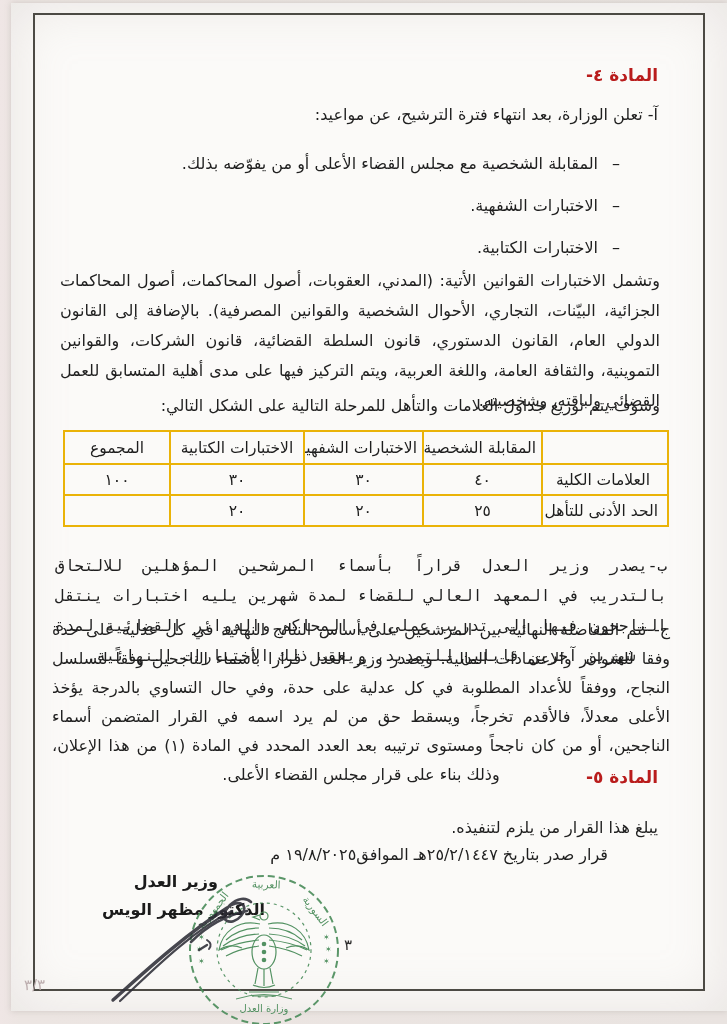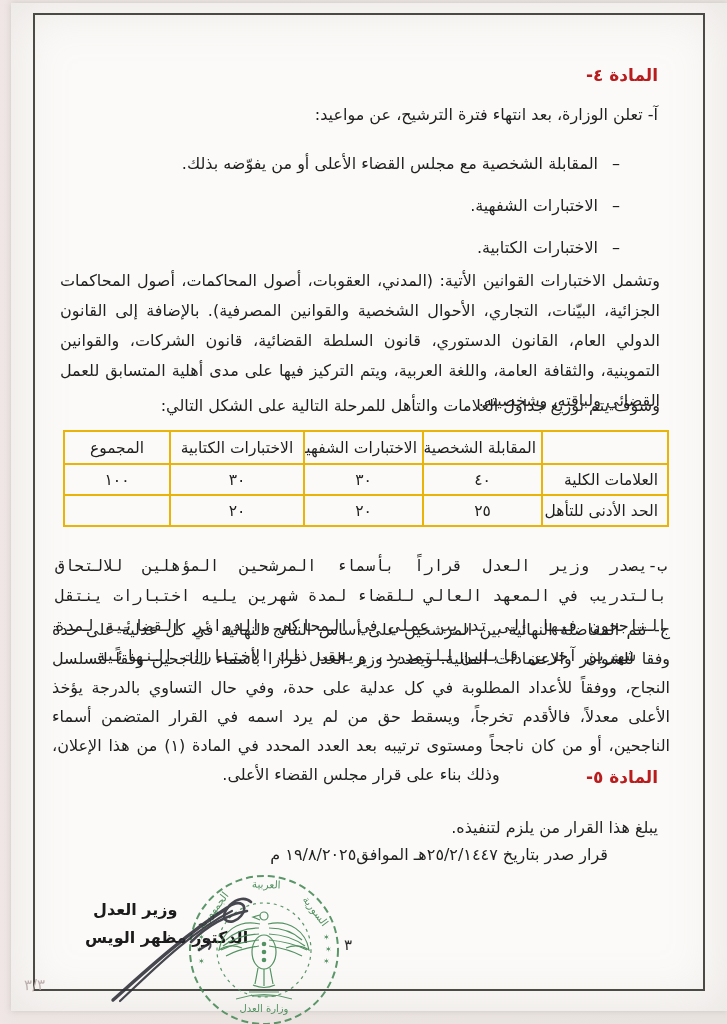--- a/index.html
+++ b/index.html
@@ -25,22 +25,22 @@
   .bullet-row .dash{flex:0 0 auto;}
   table.marks{
     position:absolute;left:63px;top:430px;width:604px;table-layout:fixed;
     border-collapse:collapse;direction:rtl;font-size:15.5px;color:#1e1e1e;
   }
   .marks td,.marks th{
     border:2px solid #eab308;text-align:center;vertical-align:middle;
     font-weight:normal;padding:2px 5px;height:25px;overflow:hidden;white-space:nowrap;
   }
   .marks th{height:27px;}
-  .marks .lbl{text-align:right;padding-right:9px;}
-  .sig{font-weight:bold;text-align:left;color:#1b1b1b;margin-top:28px;}
+  .marks .lbl{text-align:center;padding-right:9px;}
+  .sig{font-weight:bold;text-align:right;color:#1b1b1b;}
   .sheet-ref{color:#bcadae;font-size:15px;transform:rotate(-2deg);}
   .pagenum{font-size:15px;color:#2b2b2b;}
   svg text{font-family:"DejaVu Sans", sans-serif;}
 </style>
 </head>
 <body>
 
 <div class="page"></div>
 <div class="frame"></div>
 

